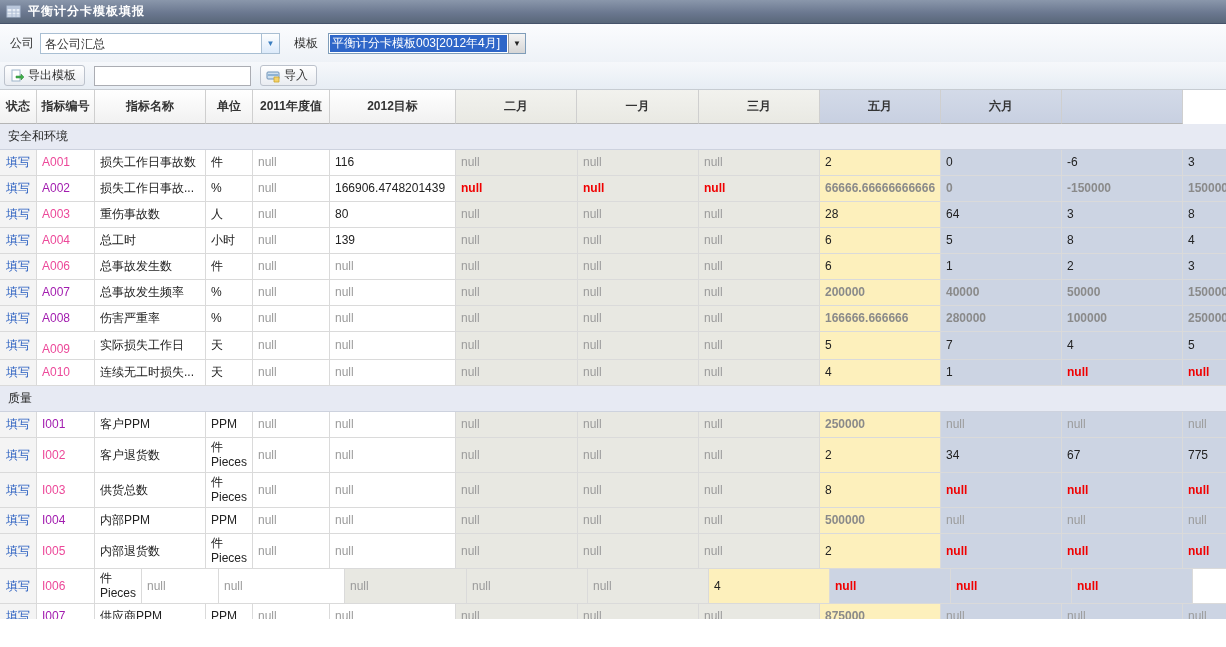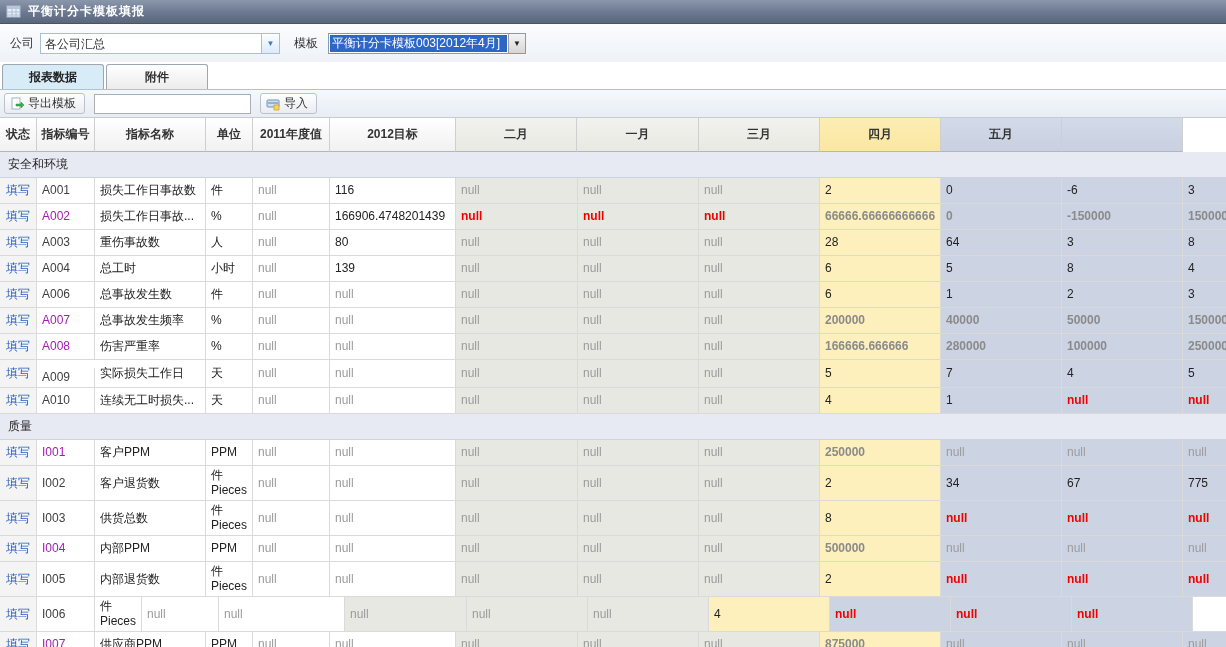--- a/index.html
+++ b/index.html
@@ -57,21 +57,21 @@
     overflow:hidden; white-space:nowrap; background:#fff; line-height:1.25; }
   .c-status { background:#f4f4f4; justify-content:center; padding:2px 2px; }
   .c-unit { white-space:pre-line; }
   .m-gray { background:#e8e8e2; }
   .m-yellow { background:#fdf0bc; }
   .m-blue { background:#ccd4e3; }
   .v-null { color:#9b9b9b; }
   .v-red { color:#f00000; font-weight:bold; }
   .v-dark { color:#222; }
   .v-gray { color:#8a8a8a; font-weight:bold; }
-  .code { color:#404040; }
+  .code { color:#ec4899; }
   .code.red { color:#a21caf; }
   .fill-link { color:#2a5fc0; cursor:pointer; }
 </style>
 </head>
 <body>
 
 <div class="app">
 
   <div class="titlebar">
     <span class="win-icon">
@@ -93,28 +93,20 @@
       <span class="combo-text">各公司汇总</span>
       <span class="trigger">▼</span>
     </div>
     <span class="tb-label" style="margin-left:14px;">模板</span>
     <div class="sel">
       <span class="sel-text">平衡计分卡模板003[2012年4月]</span>
       <span class="sel-btn">▼</span>
     </div>
   </div>
 
-  <div class="tabstrip">
-    <div class="tab active">
-      <span>报表数据</span>
-    </div>
-    <div class="tab inactive">
-      <span>附件</span>
-    </div>
-  </div>
 
   <div class="actionbar">
     <div class="btn">
       <span class="ic">
         <svg width="14" height="14" viewBox="0 0 14 14">
           <rect x="2" y="1" width="8" height="11" fill="#fff" stroke="#9db4c9"></rect>
           <path d="M6 7 L11 7 L11 5 L14 8 L11 11 L11 9 L6 9 Z" fill="#3fae49" stroke="#2c8436" stroke-width="0.5"></path>
         </svg>
       </span>
       <span>导出模板</span>
@@ -136,22 +128,22 @@
     <div class="ghead" id="gh">
         <div class="hcell h-plain" style="width: 37px;">状态</div>
         <div class="hcell h-plain" style="width: 58px;">指标编号</div>
         <div class="hcell h-plain" style="width: 111px;">指标名称</div>
         <div class="hcell h-plain" style="width: 47px;">单位</div>
         <div class="hcell h-plain" style="width: 77px;">2011年度值</div>
         <div class="hcell h-plain" style="width: 126px;">2012目标</div>
         <div class="hcell h-gray" style="width: 121px;">二月</div>
         <div class="hcell h-gray" style="width: 122px;">一月</div>
         <div class="hcell h-gray" style="width: 121px;">三月</div>
-        <div class="hcell h-yellow" style="width: 121px;">四月</div>
         <div class="hcell h-blue" style="width: 121px;">五月</div>
+        <div class="hcell h-blue" style="width: 121px;">六月</div>
         <div class="hcell h-blue" style="width: 121px;"></div>
       </div>
     <div class="gbody" id="gb">
         <div class="grow">安全和环境</div>
         <div class="row">
           <div class="cell c-status" style="width: 37px;">
             <span class="fill-link">填写</span>
           </div>
           <div class="cell code" style="width: 58px;">A001</div>
           <div class="cell v-dark" style="width: 111px;">损失工作日事故数</div>

